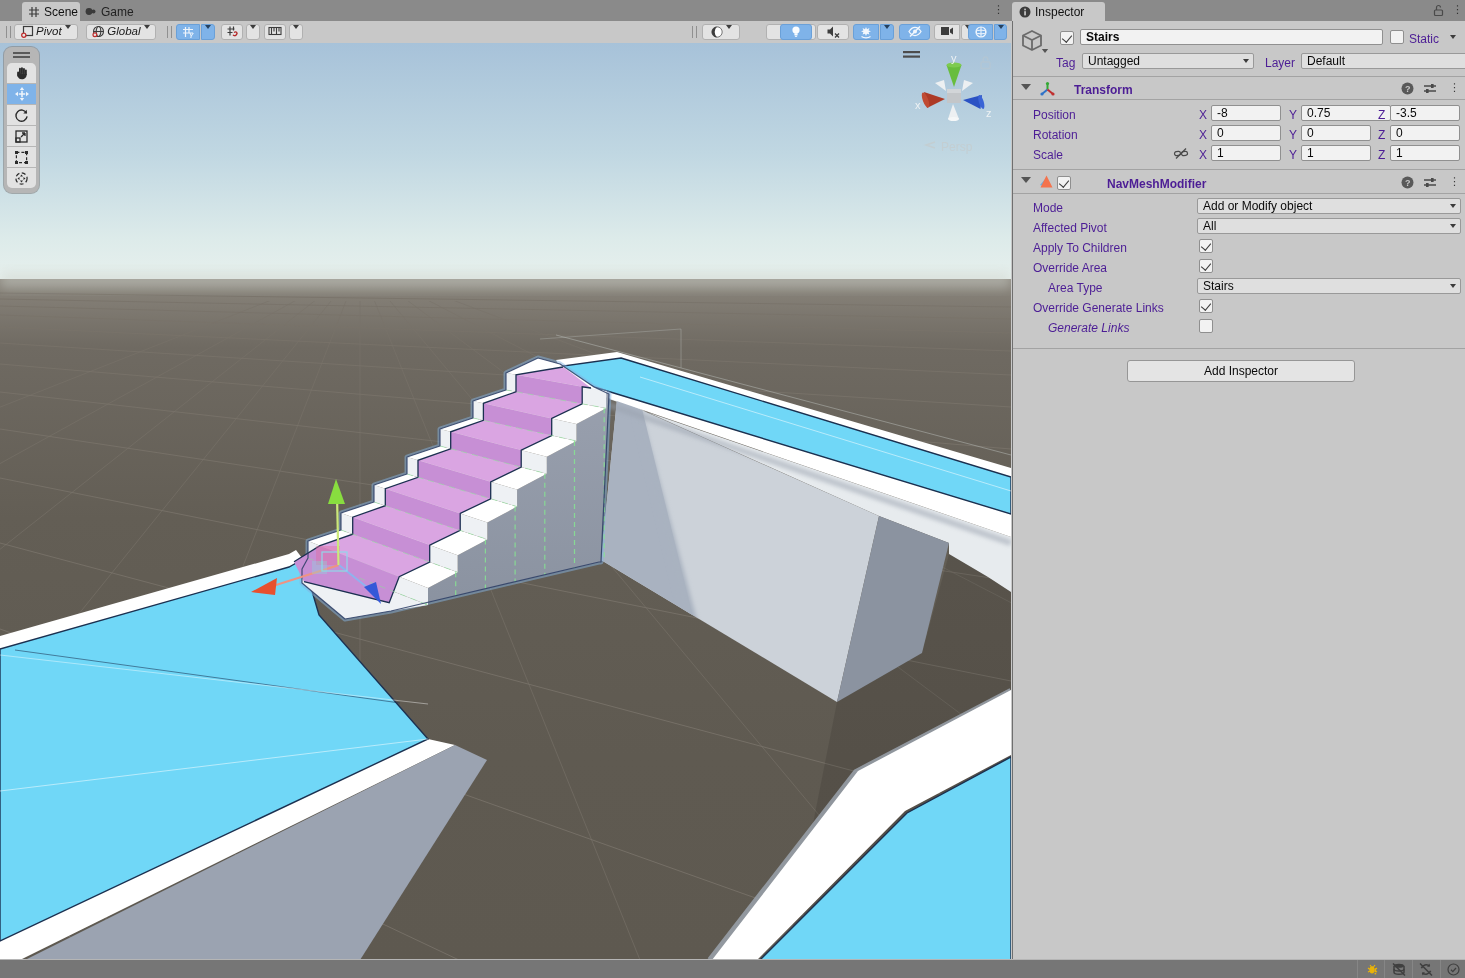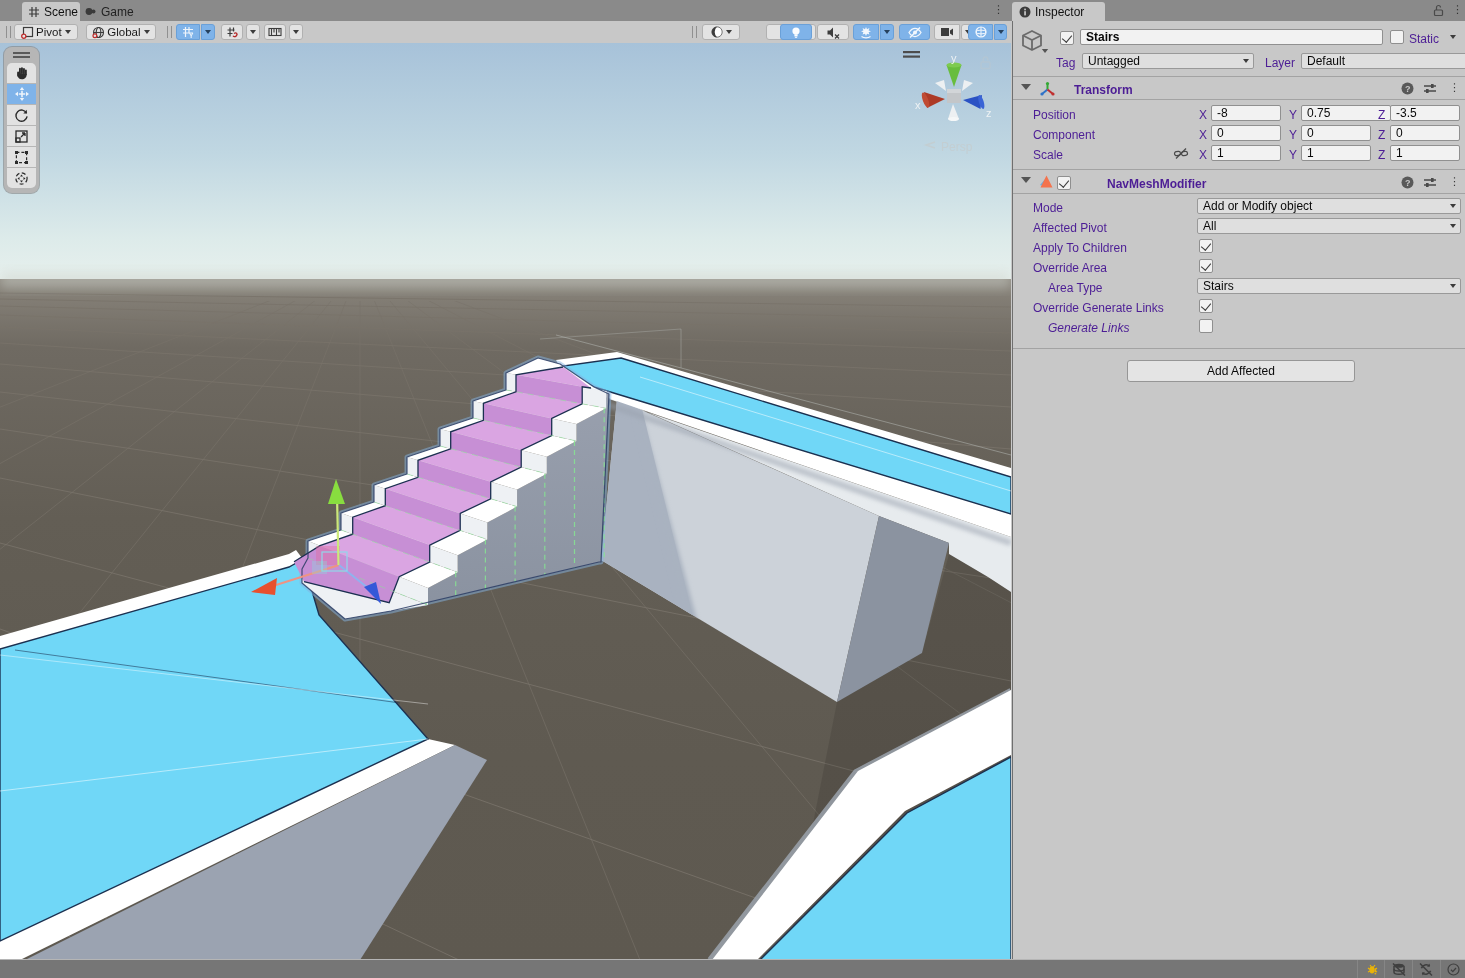--- a/index.html
+++ b/index.html
@@ -6,21 +6,21 @@
   html,body { width:1465px; height:978px; overflow:hidden; font-family:"Liberation Sans", sans-serif; }
   #root { position:relative; width:1465px; height:978px; background:#c8c8c8; }
   .abs { position:absolute; }
   
   #tabbar { left:0; top:0; width:1465px; height:21px; background:#8a8a8a; }
   .tab { position:absolute; top:2px; height:19px; border-radius:3px 3px 0 0; display:flex; align-items:center; font-size:12px; color:#111; }
   .tab.active { background:#c8c8c8; }
   .tab.inactive { color:#222; }
   
   #stoolbar { left:0; top:21px; width:1011px; height:22px; background:#c8c8c8; }
-  .tbtn { position:absolute; top:3px; height:16px; background:#e3e3e3; border:1px solid #b1b1b1; border-radius:3px; display:flex; align-items:center; justify-content:center; font-size:11.5px; color:#1b1b1b; }
+  .tbtn { position:absolute; top:3px; height:16px; background:#e3e3e3; border:1px solid #b1b1b1; border-radius:3px; display:flex; justify-content:center; font-size:11.5px; color:#1b1b1b;font-style:italic; }
   .tbtn.blue { background:#7fb3e9; border-color:#6aa0d8; }
   .grip { position:absolute; top:5px; width:5px; height:12px; border-left:1.5px solid #909090; border-right:1.5px solid #909090; }
   .caret { width:0; height:0; border-left:3.5px solid transparent; border-right:3.5px solid transparent; border-top:4.5px solid #3c3c3c; display:inline-block; }
   
   #inspector { left:1012px; top:21px; width:453px; height:939px; background:#c8c8c8; border-left:1px solid #6f6f6f; font-size:12px; color:#090909; }
   .ilabel { position:absolute; font-size:12px; color:#4c1d95; white-space:nowrap; }
   .ifield { position:absolute; height:16px; background:#f2f2f2; border:1px solid #909090; border-radius:2px; font-size:12px; color:#090909; display:flex; align-items:center; padding-left:5px; }
   .idrop  { position:absolute; height:16px; background:#dfdfdf; border:1px solid #999999; border-radius:2px; font-size:12px; color:#090909; display:flex; align-items:center; padding-left:5px; }
   .idrop .caret { position:absolute; right:4px; top:5px; }
   .icheck { position:absolute; width:14px; height:14px; background:#f2f2f2; border:1px solid #8f8f8f; border-radius:2px; }
@@ -450,21 +450,21 @@
     <div class="isep" style="top:78px;"></div>
 
     <div class="ilabel" style="left:20px; top:87px;">Position</div>
     <div class="ilabel" style="left:186px; top:87px;">X</div>
     <div class="ifield" style="left:198px; top:84px; width:70px;">-8</div>
     <div class="ilabel" style="left:276px; top:87px;">Y</div>
     <div class="ifield" style="left:288px; top:84px; width:90px;">0.75</div>
     <div class="ilabel" style="left:365px; top:87px;">Z</div>
     <div class="ifield" style="left:377px; top:84px; width:70px;">-3.5</div>
 
-    <div class="ilabel" style="left:20px; top:107px;">Component</div>
+    <div class="ilabel" style="left:20px; top:107px;">Rotation</div>
     <div class="ilabel" style="left:186px; top:107px;">X</div>
     <div class="ifield" style="left:198px; top:104px; width:70px;">0</div>
     <div class="ilabel" style="left:276px; top:107px;">Y</div>
     <div class="ifield" style="left:288px; top:104px; width:70px;">0</div>
     <div class="ilabel" style="left:365px; top:107px;">Z</div>
     <div class="ifield" style="left:377px; top:104px; width:70px;">0</div>
 
     <div class="ilabel" style="left:20px; top:127px;">Scale</div>
     <svg style="position:absolute; left:160px; top:126px;" width="16" height="13" viewBox="0 0 16 13">
       <rect x="1.5" y="4.5" width="6" height="4" rx="2" fill="none" stroke="#4a4a4a" stroke-width="1.2" transform="rotate(-8 4.5 6.5)"></rect>
@@ -508,21 +508,21 @@
     <div class="ilabel" style="left:20px; top:240px;">Override Area</div>
     <div class="icheck on" style="left:186px; top:238px;"></div>
     <div class="ilabel" style="left:35px; top:260px;">Area Type</div>
     <div class="idrop" style="left:184px; top:257px; width:264px;">Stairs<span class="caret"></span></div>
     <div class="ilabel" style="left:20px; top:280px;">Override Generate Links</div>
     <div class="icheck on" style="left:186px; top:278px;"></div>
     <div class="ilabel" style="left:35px; top:300px;font-style:italic;">Generate Links</div>
     <div class="icheck" style="left:186px; top:298px;"></div>
 
     <div class="isep" style="top:327px;"></div>
-    <div style="position:absolute; left:114px; top:339px; width:228px; height:22px; background:#e4e4e4; border:1px solid #969696; border-radius:3px; display:flex; align-items:center; justify-content:center; font-size:12px; color:#090909;">Add Affected</div>
+    <div style="position:absolute; left:114px; top:339px; width:228px; height:22px; background:#e4e4e4; border:1px solid #969696; border-radius:3px; display:flex; align-items:center; justify-content:center; font-size:12px; color:#090909;">Add Inspector</div>
   </div>
 
   <div class="abs" id="statusbar">
     <div style="position:absolute; left:1357px; top:0; width:1px; height:19px; background:#868686;"></div>
     <svg style="position:absolute; left:1366px; top:3px;" width="13" height="13" viewBox="0 0 13 13">
       <path d="M4 2l1.5 2h2L9 2M2 5l2 1.5M2 9l2-1M11 5l-2 1.5M11 9l-2-1" stroke="#eab308" stroke-width="1.2" fill="none"></path>
       <ellipse cx="6" cy="7" rx="2.6" ry="3.4" fill="#eab308"></ellipse>
       <rect x="8.6" y="5.5" width="1.6" height="3.6" fill="#eab308"></rect>
       <rect x="8.6" y="9.8" width="1.6" height="1.6" fill="#eab308"></rect>
     </svg>

